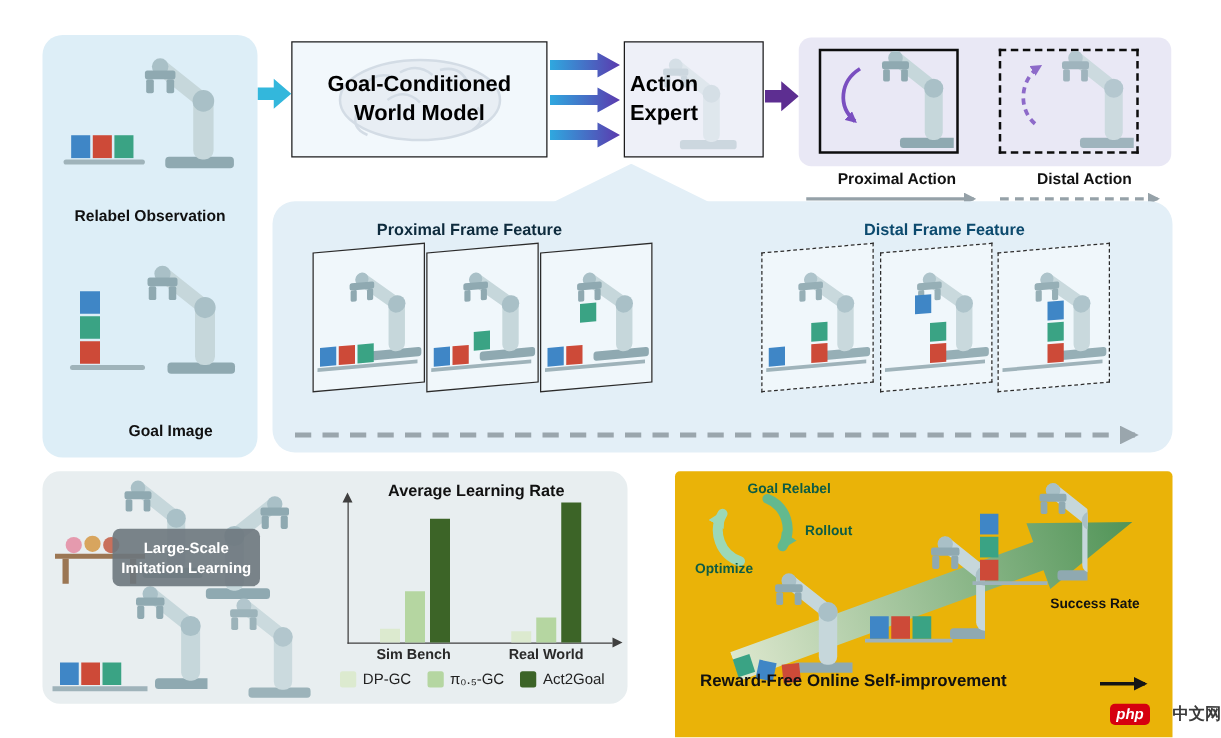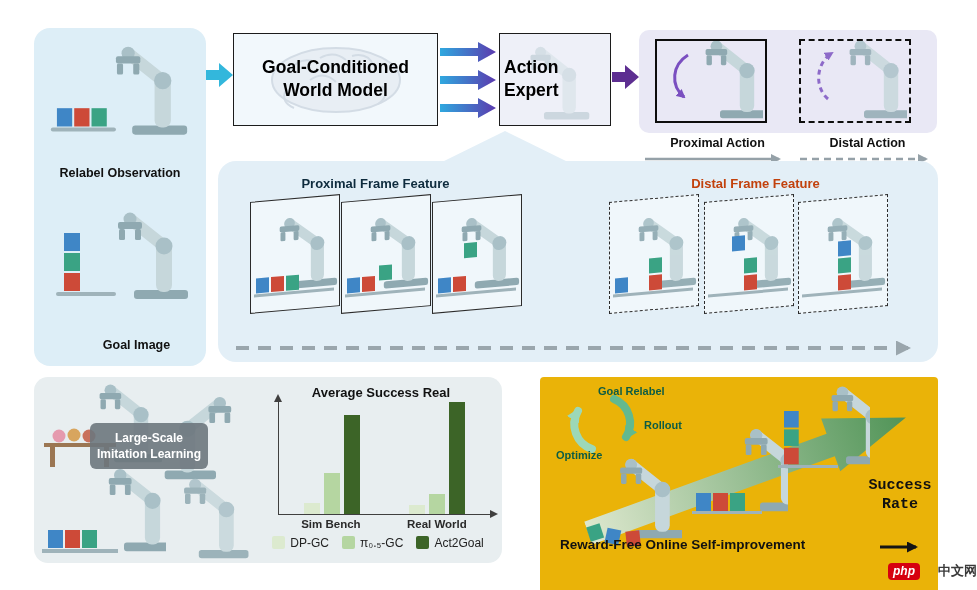--- a/index.html
+++ b/index.html
@@ -8,21 +8,21 @@
   .abs { position:absolute; }
   .panel { position:absolute; border-radius:16px; }
   .lbl { font-weight:700; color:#111; }
   .box { position:absolute; border:1.6px solid #1c1c1c; }
   .frame { position:absolute; width:90px; height:112px; background:rgba(255,255,255,.48);
            border:1.7px solid #2b2b2b; transform:skewY(-5deg); }
   .frame.dashed { border-style:dashed; }
   .frame svg { position:absolute; left:1px; top:2px; }
   .bar-group { display:flex; align-items:flex-end; gap:4px; height:100%; }
   .bar { width:16px; }
-  .legend-item { display:flex; gap:5px; font-size:12px; color:#222; }
+  .legend-item { display:flex; align-items:center; gap:5px; font-size:12px; color:#222; }
   .swatch { width:13px; height:13px; border-radius:2px; display:inline-block; }
   .cycle-lbl { position:absolute; font-weight:700; font-size:11px; color:#0d5c44; z-index:3; }
 </style>
 </head>
 <body>
 
 <svg width="0" height="0" style="position:absolute" aria-hidden="true">
   <defs>
     <linearGradient id="gradArrow" x1="0" y1="0" x2="1" y2="0">
       <stop offset="0" stop-color="#2fa8df"></stop>
@@ -142,21 +142,21 @@
   </svg>
   <div class="abs lbl" style="left:800px; top:136px; width:135px; text-align:center; font-size:12.5px;">Distal Action</div>
   <svg class="abs" style="left:798px; top:152px;" width="140" height="14" viewBox="0 0 140 14">
     <line x1="2" y1="7" x2="128" y2="7" stroke="#95a1a8" stroke-width="2.6" stroke-dasharray="7 5" marker-end="url(#mGray)"></line>
   </svg>
 
   <div class="abs" style="left:440px; top:131px; width:130px; height:32px; background:#e3eff7; clip-path:polygon(50% 0, 100% 100%, 0 100%);"></div>
   <div class="panel" style="left:218px; top:161px; width:720px; height:201px; background:#e3eff7; border-radius:18px;"></div>
 
   <div class="abs lbl" style="left:268px; top:176px; width:215px; text-align:center; font-size:13px; color:#0e2b3d;">Proximal Frame Feature</div>
-  <div class="abs lbl" style="left:648px; top:176px; width:215px; text-align:center; font-size:13px; color:#c2410c;">Distal Frame Feature</div>
+  <div class="abs lbl" style="left:648px; top:176px; width:215px; text-align:center; font-size:13px; color:#0c4a6e;">Distal Frame Feature</div>
 
   <div class="frame" style="left:250px; top:198px;">
     <svg width="86" height="106" viewBox="0 0 86 106">
       <rect x="2" y="90" width="80" height="3" fill="#9fb3ba"></rect>
       <use href="#robot" transform="translate(8,8) scale(0.82)"></use>
       <rect x="4" y="74" width="13" height="15" fill="#3f86c6"></rect>
       <rect x="19" y="74" width="13" height="15" fill="#cd4a38"></rect>
       <rect x="34" y="74" width="13" height="15" fill="#3aa384"></rect>
     </svg>
   </div>
@@ -229,21 +229,21 @@
       <use href="#blocks-row" transform="translate(8,69)"></use>
       <use href="#robot" transform="translate(46,-2) scale(0.95)"></use>
     </svg>
     <svg class="abs" style="left:130px; top:92px; opacity:.85;" width="92" height="92" viewBox="0 0 92 92">
       <use href="#robot" transform="translate(-2,0) scale(0.92)"></use>
     </svg>
     <div class="abs" style="left:56px; top:46px; width:118px; background:rgba(109,119,125,.9); color:#fff;
                 font-size:12px; font-weight:700; text-align:center; line-height:1.35;
                 padding:7px 4px; border-radius:6px; z-index:2;">Large-Scale Imitation Learning</div>
 
-    <div class="abs lbl" style="left:232px; top:8px; width:230px; text-align:center; font-size:13px;">Average Success Real</div>
+    <div class="abs lbl" style="left:232px; top:8px; width:230px; text-align:center; font-size:13px;">Average Learning Rate</div>
     <div class="abs" style="left:244px; top:24px; width:212px; height:114px;
                 border-left:1.8px solid #3f3f3f; border-bottom:1.8px solid #3f3f3f;
                 display:flex; align-items:flex-end; justify-content:space-around;">
       <div class="bar-group">
           <div class="bar" style="height: 11px; background: rgb(220, 234, 207);"></div>
           <div class="bar" style="height: 41px; background: rgb(181, 214, 161);"></div>
           <div class="bar" style="height: 99px; background: rgb(60, 100, 39);"></div>
         </div>
       <div class="bar-group">
           <div class="bar" style="height: 9px; background: rgb(220, 234, 207);"></div>
@@ -296,21 +296,21 @@
       <rect x="4" y="88" width="70" height="3" fill="#9fb3ba"></rect>
       <use href="#blocks-row" transform="translate(8,70)"></use>
       <use href="#robot" transform="translate(34,-4) scale(0.95)"></use>
     </svg>
     <svg class="abs" style="left:234px; top:6px; z-index:2;" width="96" height="88" viewBox="0 0 96 88">
       <rect x="4" y="82" width="60" height="3" fill="#9fb3ba"></rect>
       <use href="#blocks-stack" transform="translate(10,28) scale(0.92)"></use>
       <use href="#robot" transform="translate(36,-6) scale(0.9)"></use>
     </svg>
 
-    <div class="abs lbl" style="left:318px; top:100px; width:84px; text-align:center; font-size:15px; line-height:1.25; z-index:3;font-family:Liberation Mono, monospace;">Success Rate</div>
+    <div class="abs lbl" style="left:294px; top:100px; width:84px; text-align:center; font-size:11px; line-height:1.25; z-index:3;">Success Rate</div>
 
     <div class="abs lbl" style="left:20px; top:160px; width:320px; text-align:left; font-size:13.5px; z-index:3;">Reward-Free Online Self-improvement</div>
     <svg class="abs" style="left:338px; top:163px; z-index:3;" width="48" height="14" viewBox="0 0 48 14">
       <line x1="2" y1="7" x2="38" y2="7" stroke="#151515" stroke-width="2.8" marker-end="url(#mBlack)"></line>
     </svg>
   </div>
 
   <div class="abs" style="left:888px; top:562px; display:flex; align-items:center; gap:18px; z-index:5;">
     <span style="background:#d6000f; color:#fff; font-weight:700; font-style:italic; font-size:12px;
                  padding:1px 5px 2px; border-radius:4px;">php</span>

